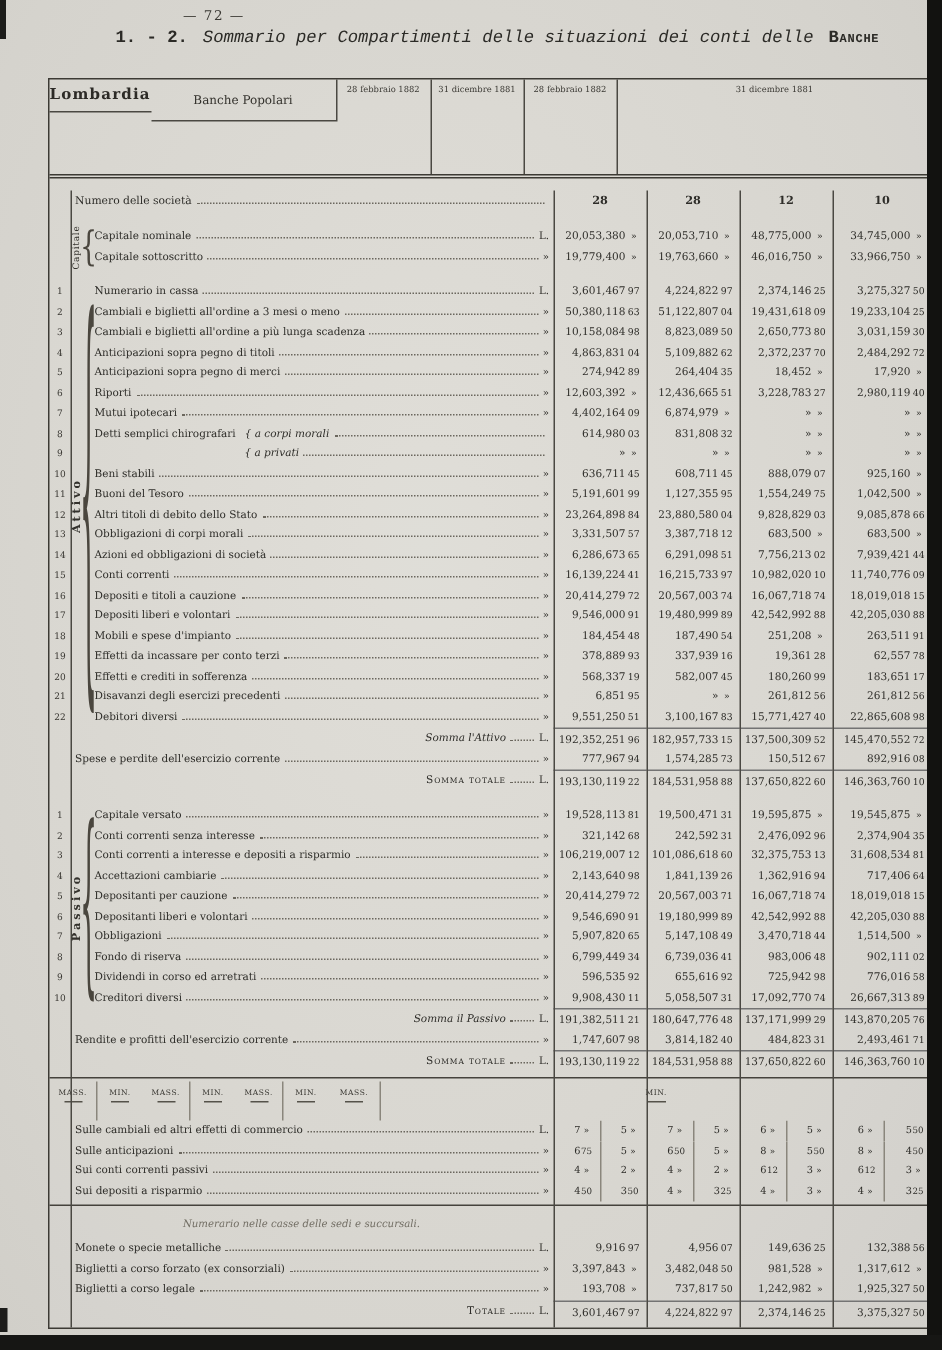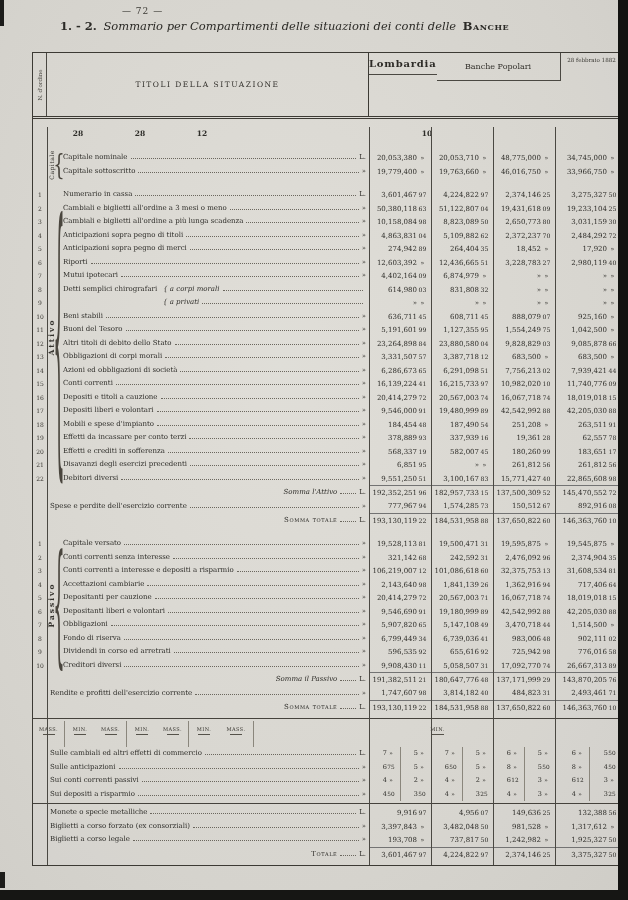--- a/index.html
+++ b/index.html
@@ -11,21 +11,21 @@
     position:relative;
     background: radial-gradient(ellipse at 45% 40%, #dedcd6 0%, #d5d3cd 70%, #cfcdc7 100%);
   }
   .page { position:absolute; inset:0; }
   .nick { position:absolute; left:0; top:0; width:4px; height:26px; background:#1c1c1a; }
   .nick2 { position:absolute; left:0; top:872px; width:5px; height:16px; background:#1c1c1a; }
   .scan-right { position:absolute; right:0; top:0; width:10px; height:100%; background:#121210; }
   .scan-bottom { position:absolute; left:0; bottom:0; width:100%; height:10px; background:#161614; }
 
   .page-number { position:absolute; left:122px; top:6px; font-size:9px; letter-spacing:1px; color:#3a3833; }
-  .doc-title { position:absolute; left:60px; top:19px; white-space:nowrap; font-size:11.5px; color:#2b2a26; }
+  .doc-title { position:absolute; left:77px; top:19px; white-space:nowrap; font-size:11.5px; color:#2b2a26;font-family:Liberation Mono, monospace; }
   .t-prefix { font-style:normal; font-weight:bold; margin-right:3px; }
   .t-main { font-style:italic; }
   .t-suffix { font-variant:small-caps; letter-spacing:.5px; margin-left:3px; font-weight:bold; }
 
   .tbl { position:absolute; left:32px; top:52px; width:590px; border:1px solid #3c3a34; background:rgba(255,255,255,0.06); }
 
   
   .thead { display:flex; height:66px; border-bottom:3px double #3c3a34; }
   .h-left { flex:0 0 336px; display:flex; border-right:1px solid #3c3a34; }
   .h-ordine { flex:0 0 14px; border-right:1px solid #4a4842; position:relative; }
@@ -113,26 +113,20 @@
   <div class="page-number">— 72 —</div>
 
   <div class="doc-title">
     <span class="t-prefix">1. - 2.</span>
     <span class="t-main">Sommario per Compartimenti delle situazioni dei conti delle</span>
     <span class="t-suffix">Banche</span>
   </div>
 
   <div class="tbl">
     <div class="thead">
-      <div class="h-left">
-        <div class="h-ordine">
-          <span class="rot">N. d'ordine</span>
-        </div>
-        <div class="h-titoli">TITOLI DELLA SITUAZIONE</div>
-      </div>
       <div class="h-right">
         <div class="h-region">Lombardia</div>
         <div class="h-groups">
           <div class="h-group g1">Banche Popolari</div>
         </div>
         <div class="h-dates">
           <div class="h-date">28 febbraio 1882</div>
           <div class="h-date">31 dicembre 1881</div>
           <div class="h-date">28 febbraio 1882</div>
           <div class="h-date">31 dicembre 1881</div>
@@ -143,20 +137,24 @@
     <div class="tbody" id="tbody">
       <div class="vline" style="left:14px"></div>
       <div class="vline" style="left:336px"></div>
       <div class="vline" style="left:398px"></div>
       <div class="vline" style="left:460px"></div>
       <div class="vline" style="left:522px"></div>
 
       <div id="societa-row">
           <div class="row societa tall">
             <div class="c-num"></div>
+            <div class="c-label">
+              <div class="lbl">Numero delle società</div>
+              <div class="leader"></div>
+            </div>
             <div class="c-val center">
               <div class="v-main">28</div>
             </div>
             <div class="c-val center">
               <div class="v-main">28</div>
             </div>
             <div class="c-val center">
               <div class="v-main">12</div>
             </div>
             <div class="c-val center">
@@ -1344,20 +1342,21 @@
                 <div class="subcell min w34">
                   <div class="v-main">3</div>
                   <div class="v-cents">25</div>
                 </div>
               </div>
             </div>
           </div>
       </div>
 
       <div class="sec-numerario" id="sec-numerario">
+        <div class="num-title">Numerario nelle casse delle sedi e succursali.</div>
         <div id="numerario-rows">
             <div class="row">
               <div class="c-num"></div>
               <div class="c-label">
                 <div class="lbl">Monete o specie metalliche</div>
                 <div class="leader"></div>
                 <div class="suf">L.</div>
               </div>
               <div class="c-val">
                 <div class="v-main">9,916</div>

